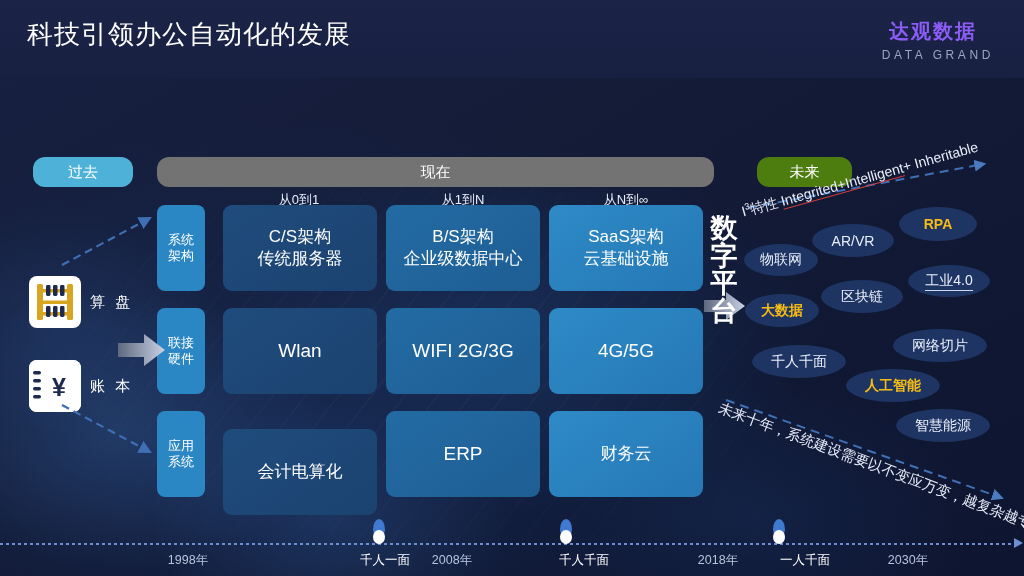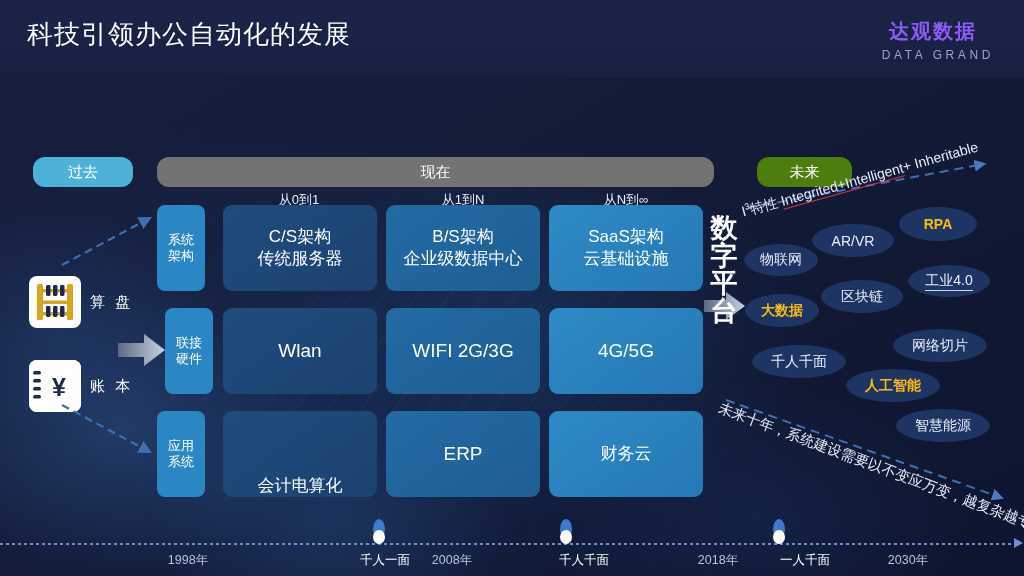--- a/index.html
+++ b/index.html
@@ -190,21 +190,21 @@
         <div class="big">B/S架构</div>
         <div class="big">企业级数据中心</div>
       </div>
     </div>
     <div class="cell c2" style="left: 392px; top: 0px;">
       <div>
         <div class="big">SaaS架构</div>
         <div class="big">云基础设施</div>
       </div>
     </div>
-    <div class="rowlabel" style="left: 8px; top: 103px; align-items: center;">
+    <div class="rowlabel" style="left: 0px; top: 103px; align-items: center;">
       <div>
         <div>联接</div>
         <div>硬件</div>
       </div>
     </div>
     <div class="cell c0 underline-wlan" style="left: 66px; top: 103px;">
       <div>
         <div class="lat">Wlan</div>
       </div>
     </div>
@@ -217,21 +217,21 @@
       <div>
         <div class="lat">4G/5G</div>
       </div>
     </div>
     <div class="rowlabel" style="left: 0px; top: 206px;">
       <div>
         <div>应用</div>
         <div>系统</div>
       </div>
     </div>
-    <div class="cell c0" style="left: 66px; top: 206px; align-items: flex-end;">
+    <div class="cell c0" style="left: 66px; top: 224px;">
       <div>
         <div class="big">会计电算化</div>
       </div>
     </div>
     <div class="cell c1" style="left: 229px; top: 206px;">
       <div>
         <div class="lat">ERP</div>
       </div>
     </div>
     <div class="cell c2" style="left: 392px; top: 206px;">

